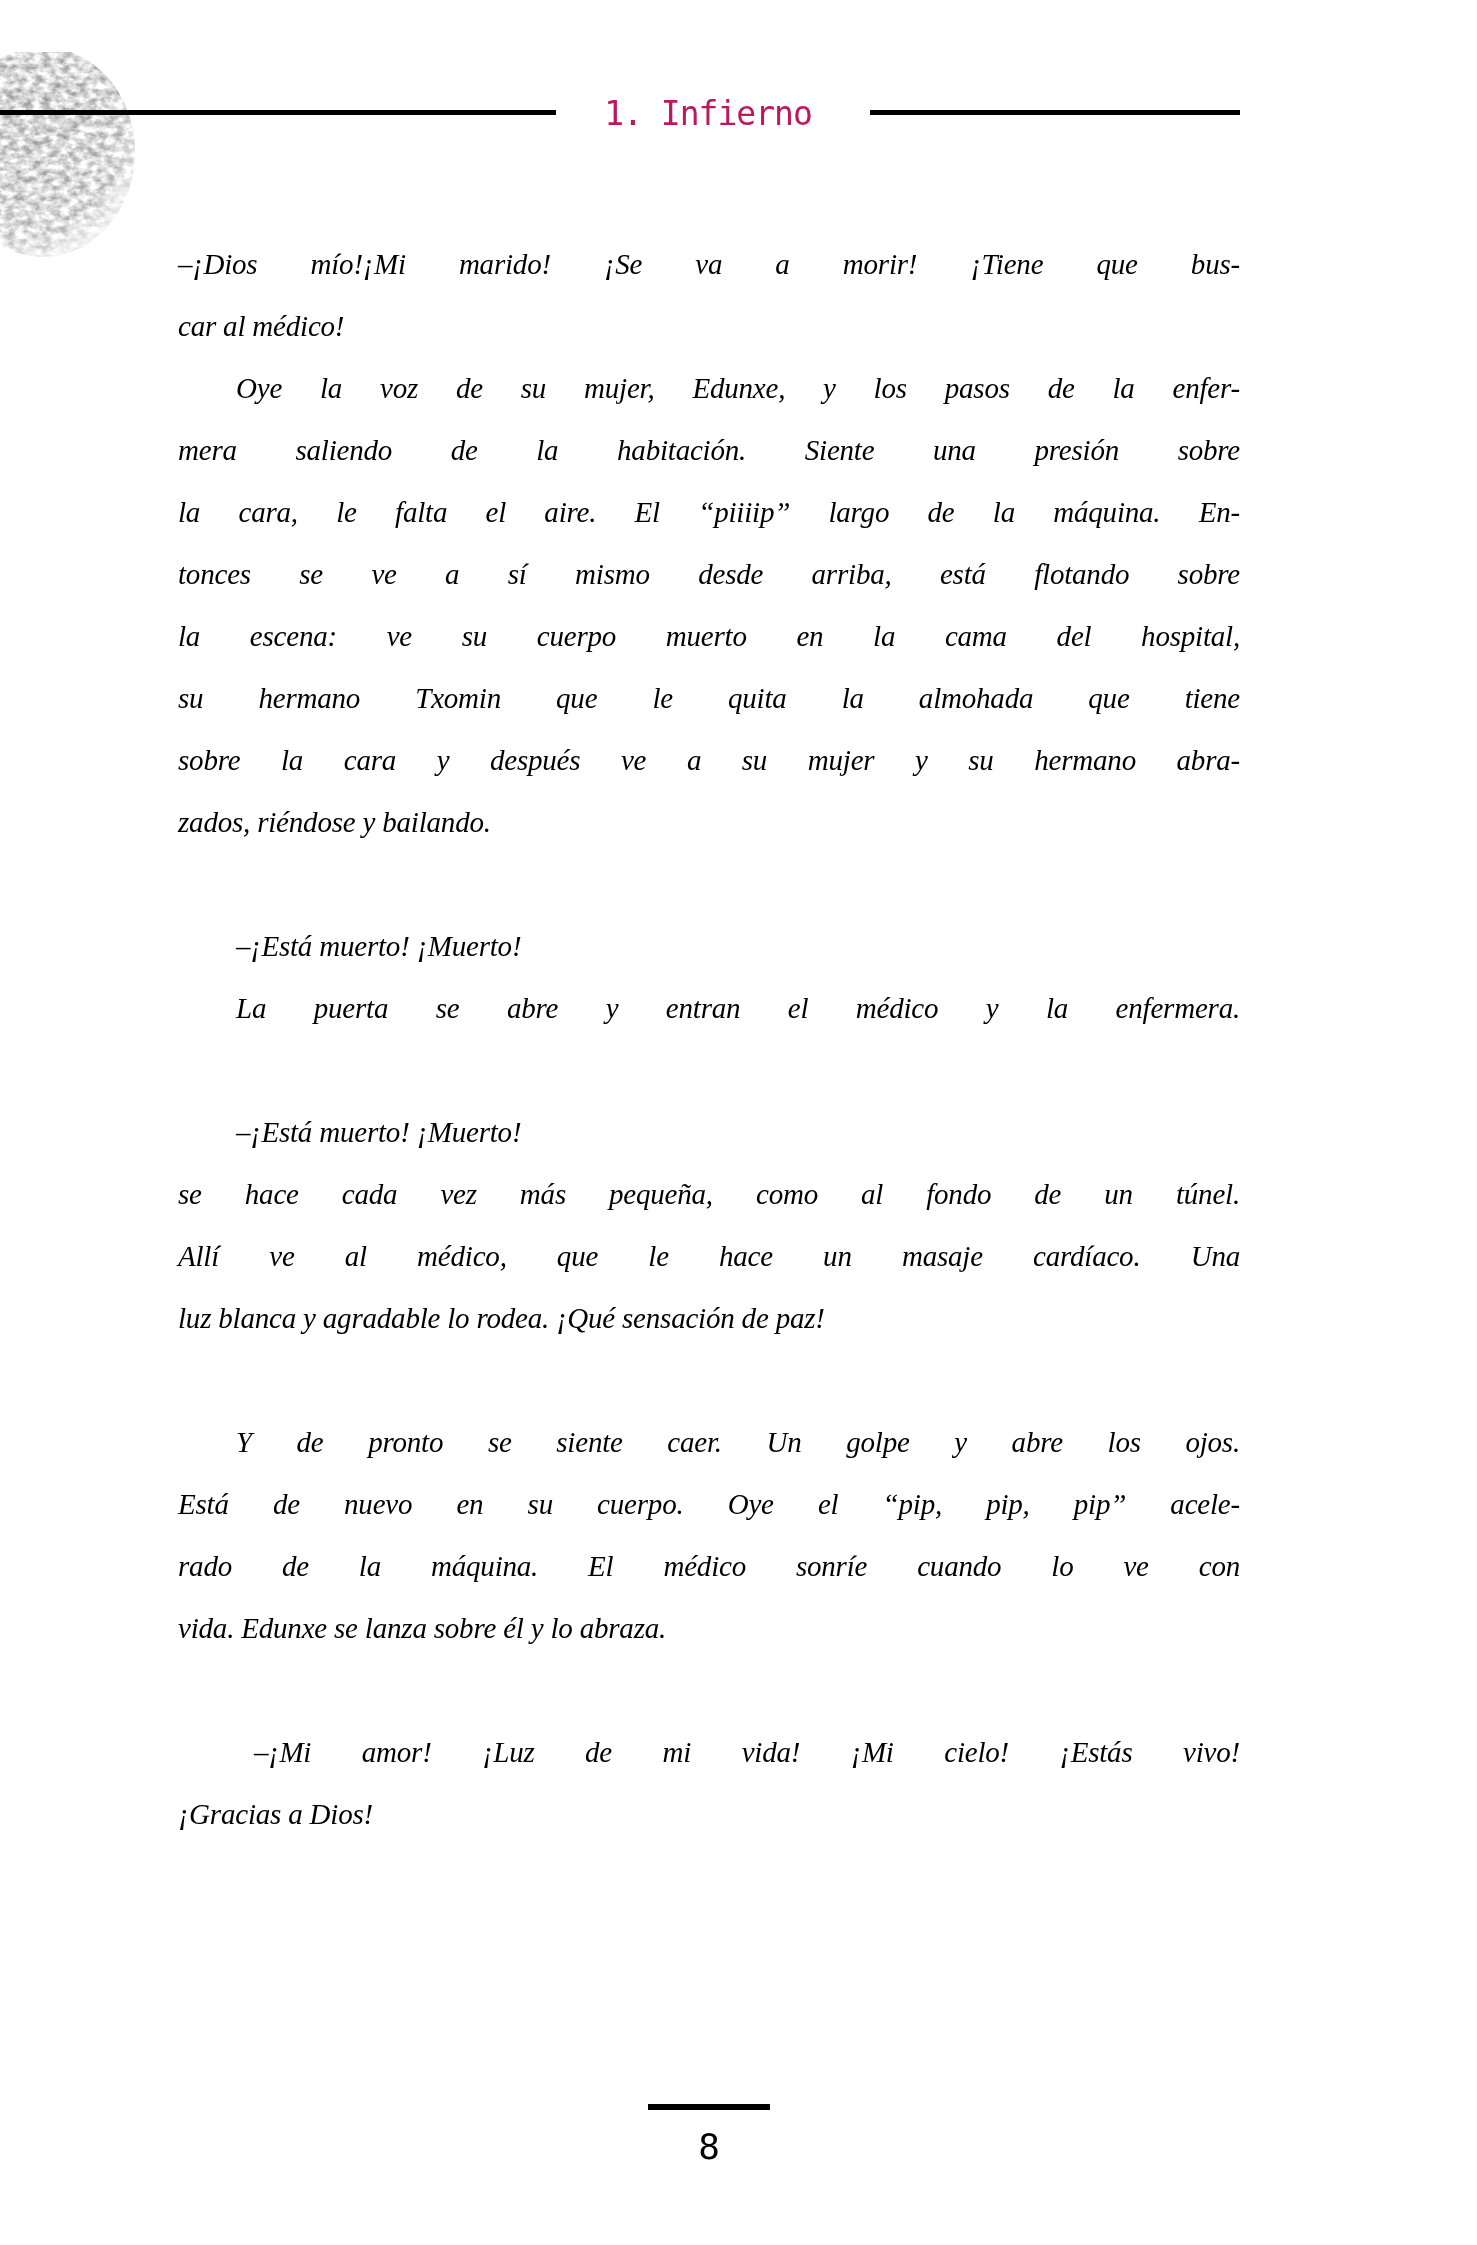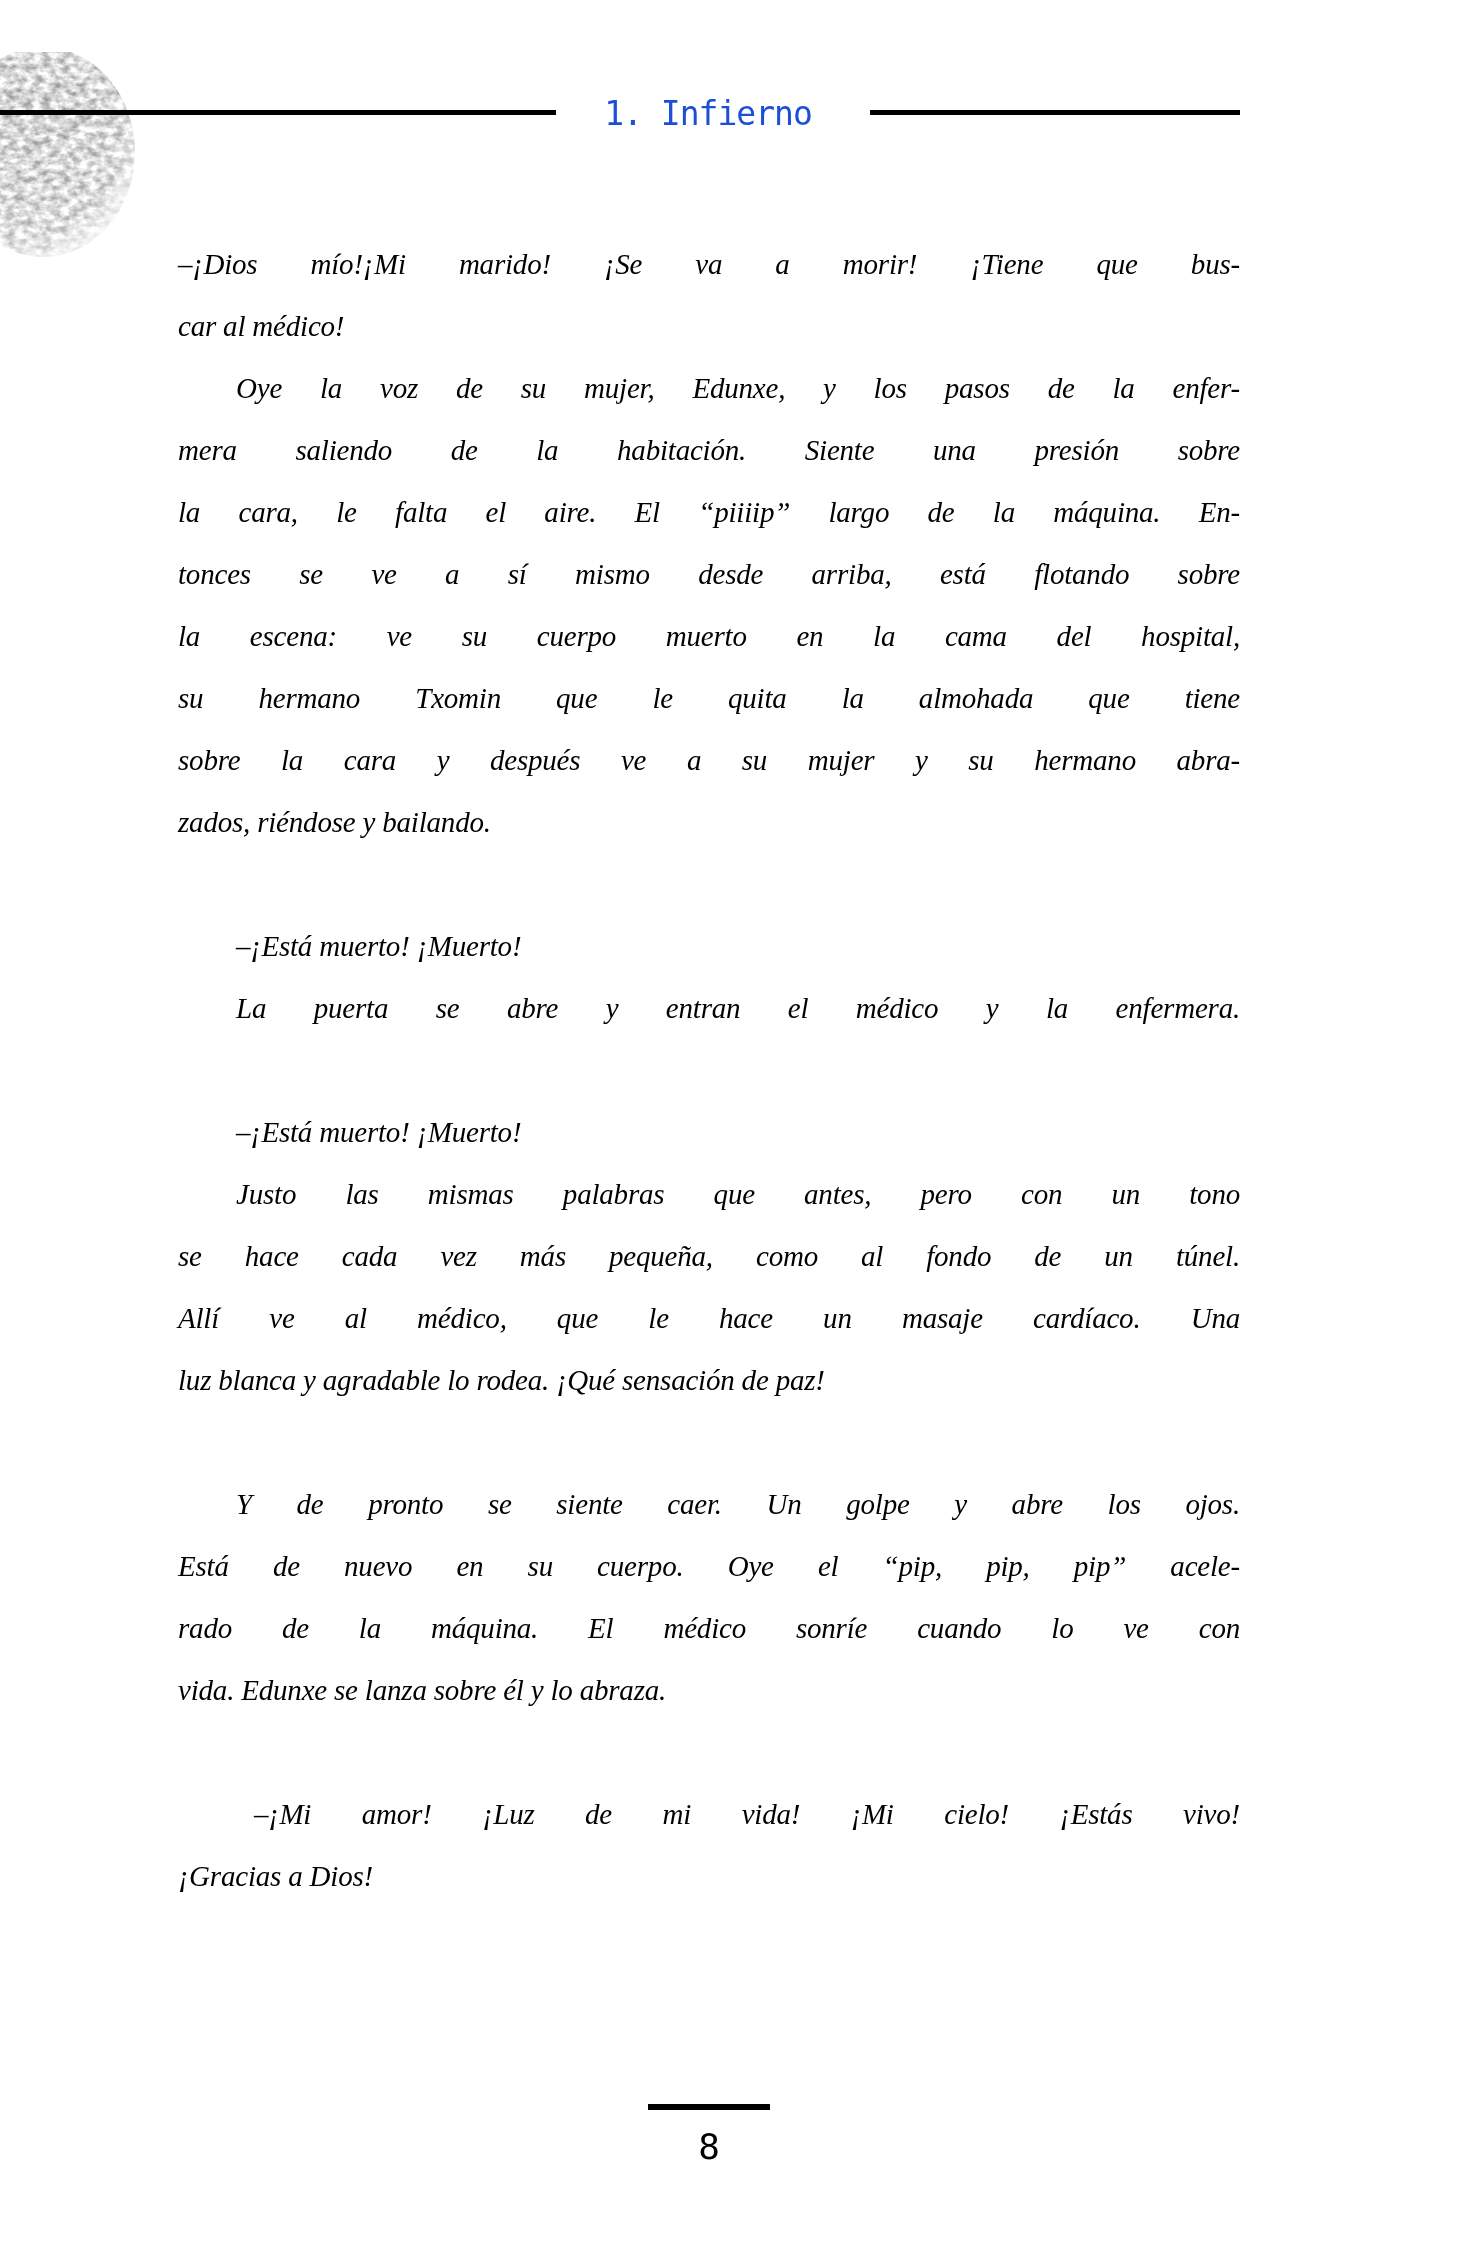--- a/index.html
+++ b/index.html
@@ -26,21 +26,21 @@
   .rule-right { left: 870px; top: 110px; width: 370px; height: 5px; }
   .chapter-title {
     position: absolute;
     left: 708px;
     top: 94px;
     transform: translateX(-50%);
     font-family: "DejaVu Sans Mono", "Liberation Mono", monospace;
     font-size: 33px;
     letter-spacing: -1px;
     white-space: nowrap;
-    color: #1d4ed8;
+    color: #be185d;
   }
 
   
   .smudge {
     position: absolute;
     left: -12px;
     top: 52px;
     pointer-events: none;
   }
 
@@ -140,21 +140,20 @@
 
     <p class="para">
       <span class="line ind" style="display:block">La puerta se abre y entran el médico y la enfermera.</span>
     </p>
 
     <p class="para gap">
       <span class="line short ind" style="display:block">–¡Está muerto! ¡Muerto!</span>
     </p>
 
     <p class="para">
-      <span class="line ind" style="display:block">Justo las mismas palabras que antes, pero con un tono</span>
       <span class="line" style="display:block">se hace cada vez más pequeña, como al fondo de un túnel.</span>
       <span class="line" style="display:block">Allí ve al médico, que le hace un masaje cardíaco. Una</span>
       <span class="line short" style="display:block">luz blanca y agradable lo rodea. ¡Qué sensación de paz!</span>
     </p>
 
     <p class="para gap">
       <span class="line ind" style="display:block">Y de pronto se siente caer. Un golpe y abre los ojos.</span>
       <span class="line" style="display:block">Está de nuevo en su cuerpo. Oye el “pip, pip, pip” acele-</span>
       <span class="line" style="display:block">rado de la máquina. El médico sonríe cuando lo ve con</span>
       <span class="line short" style="display:block">vida. Edunxe se lanza sobre él y lo abraza.</span>

